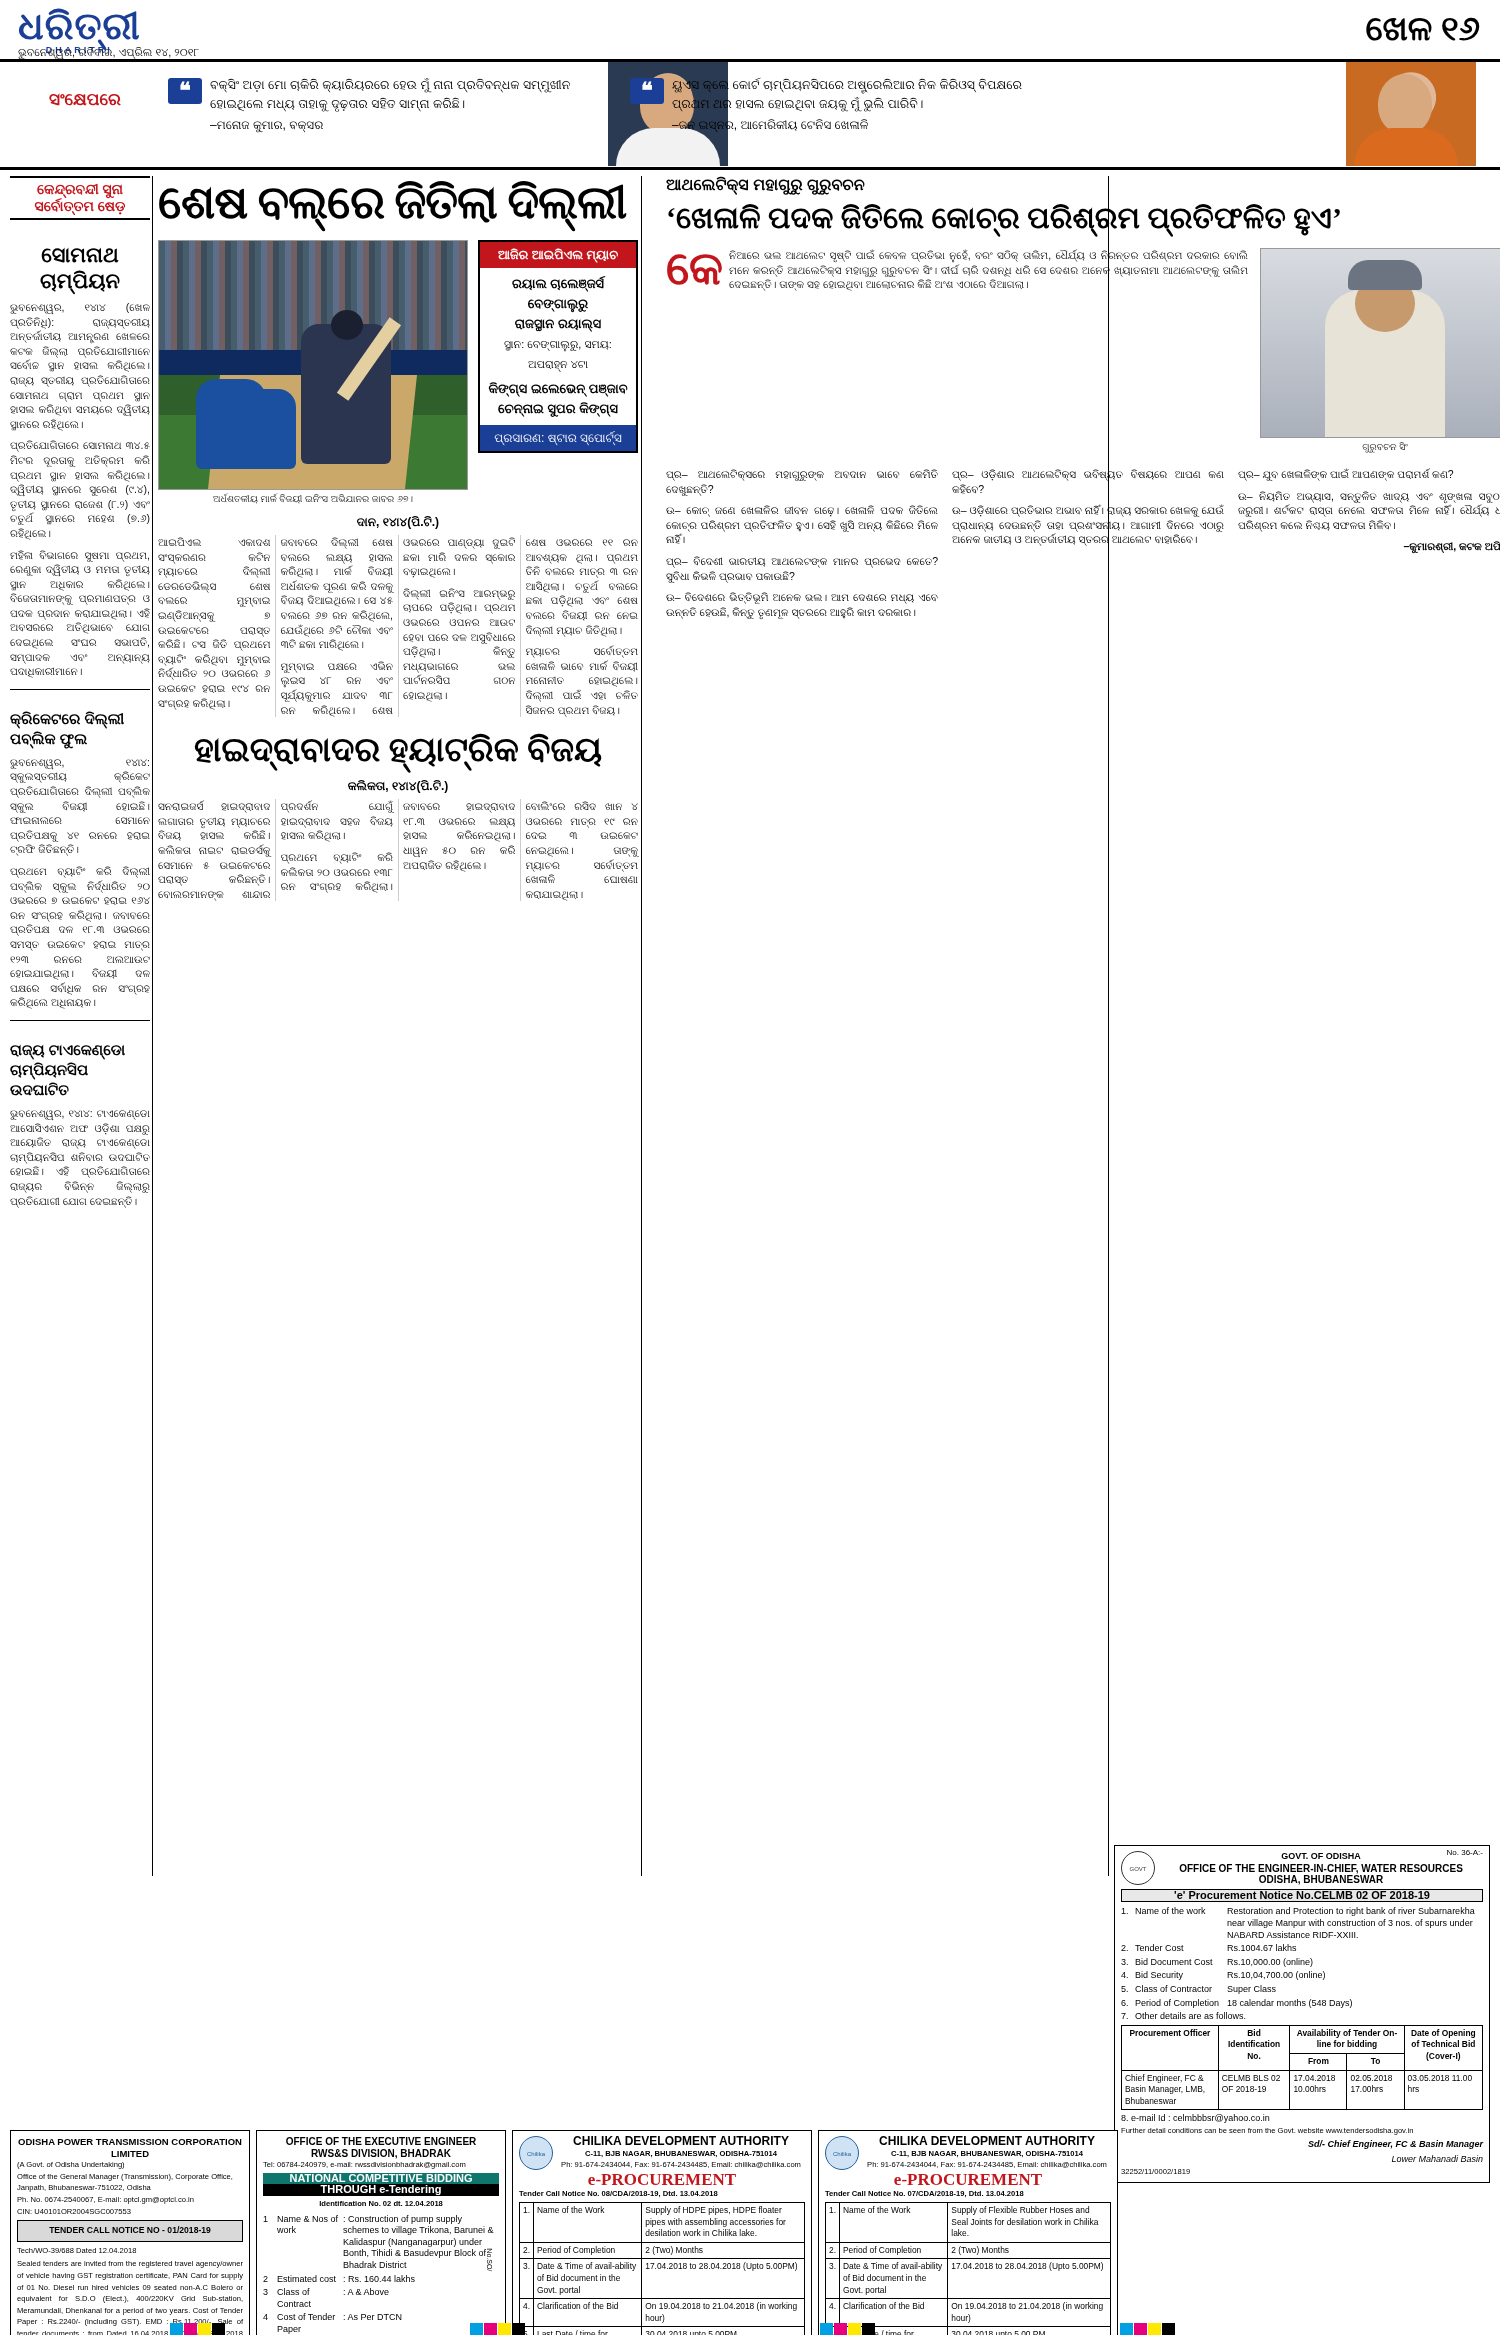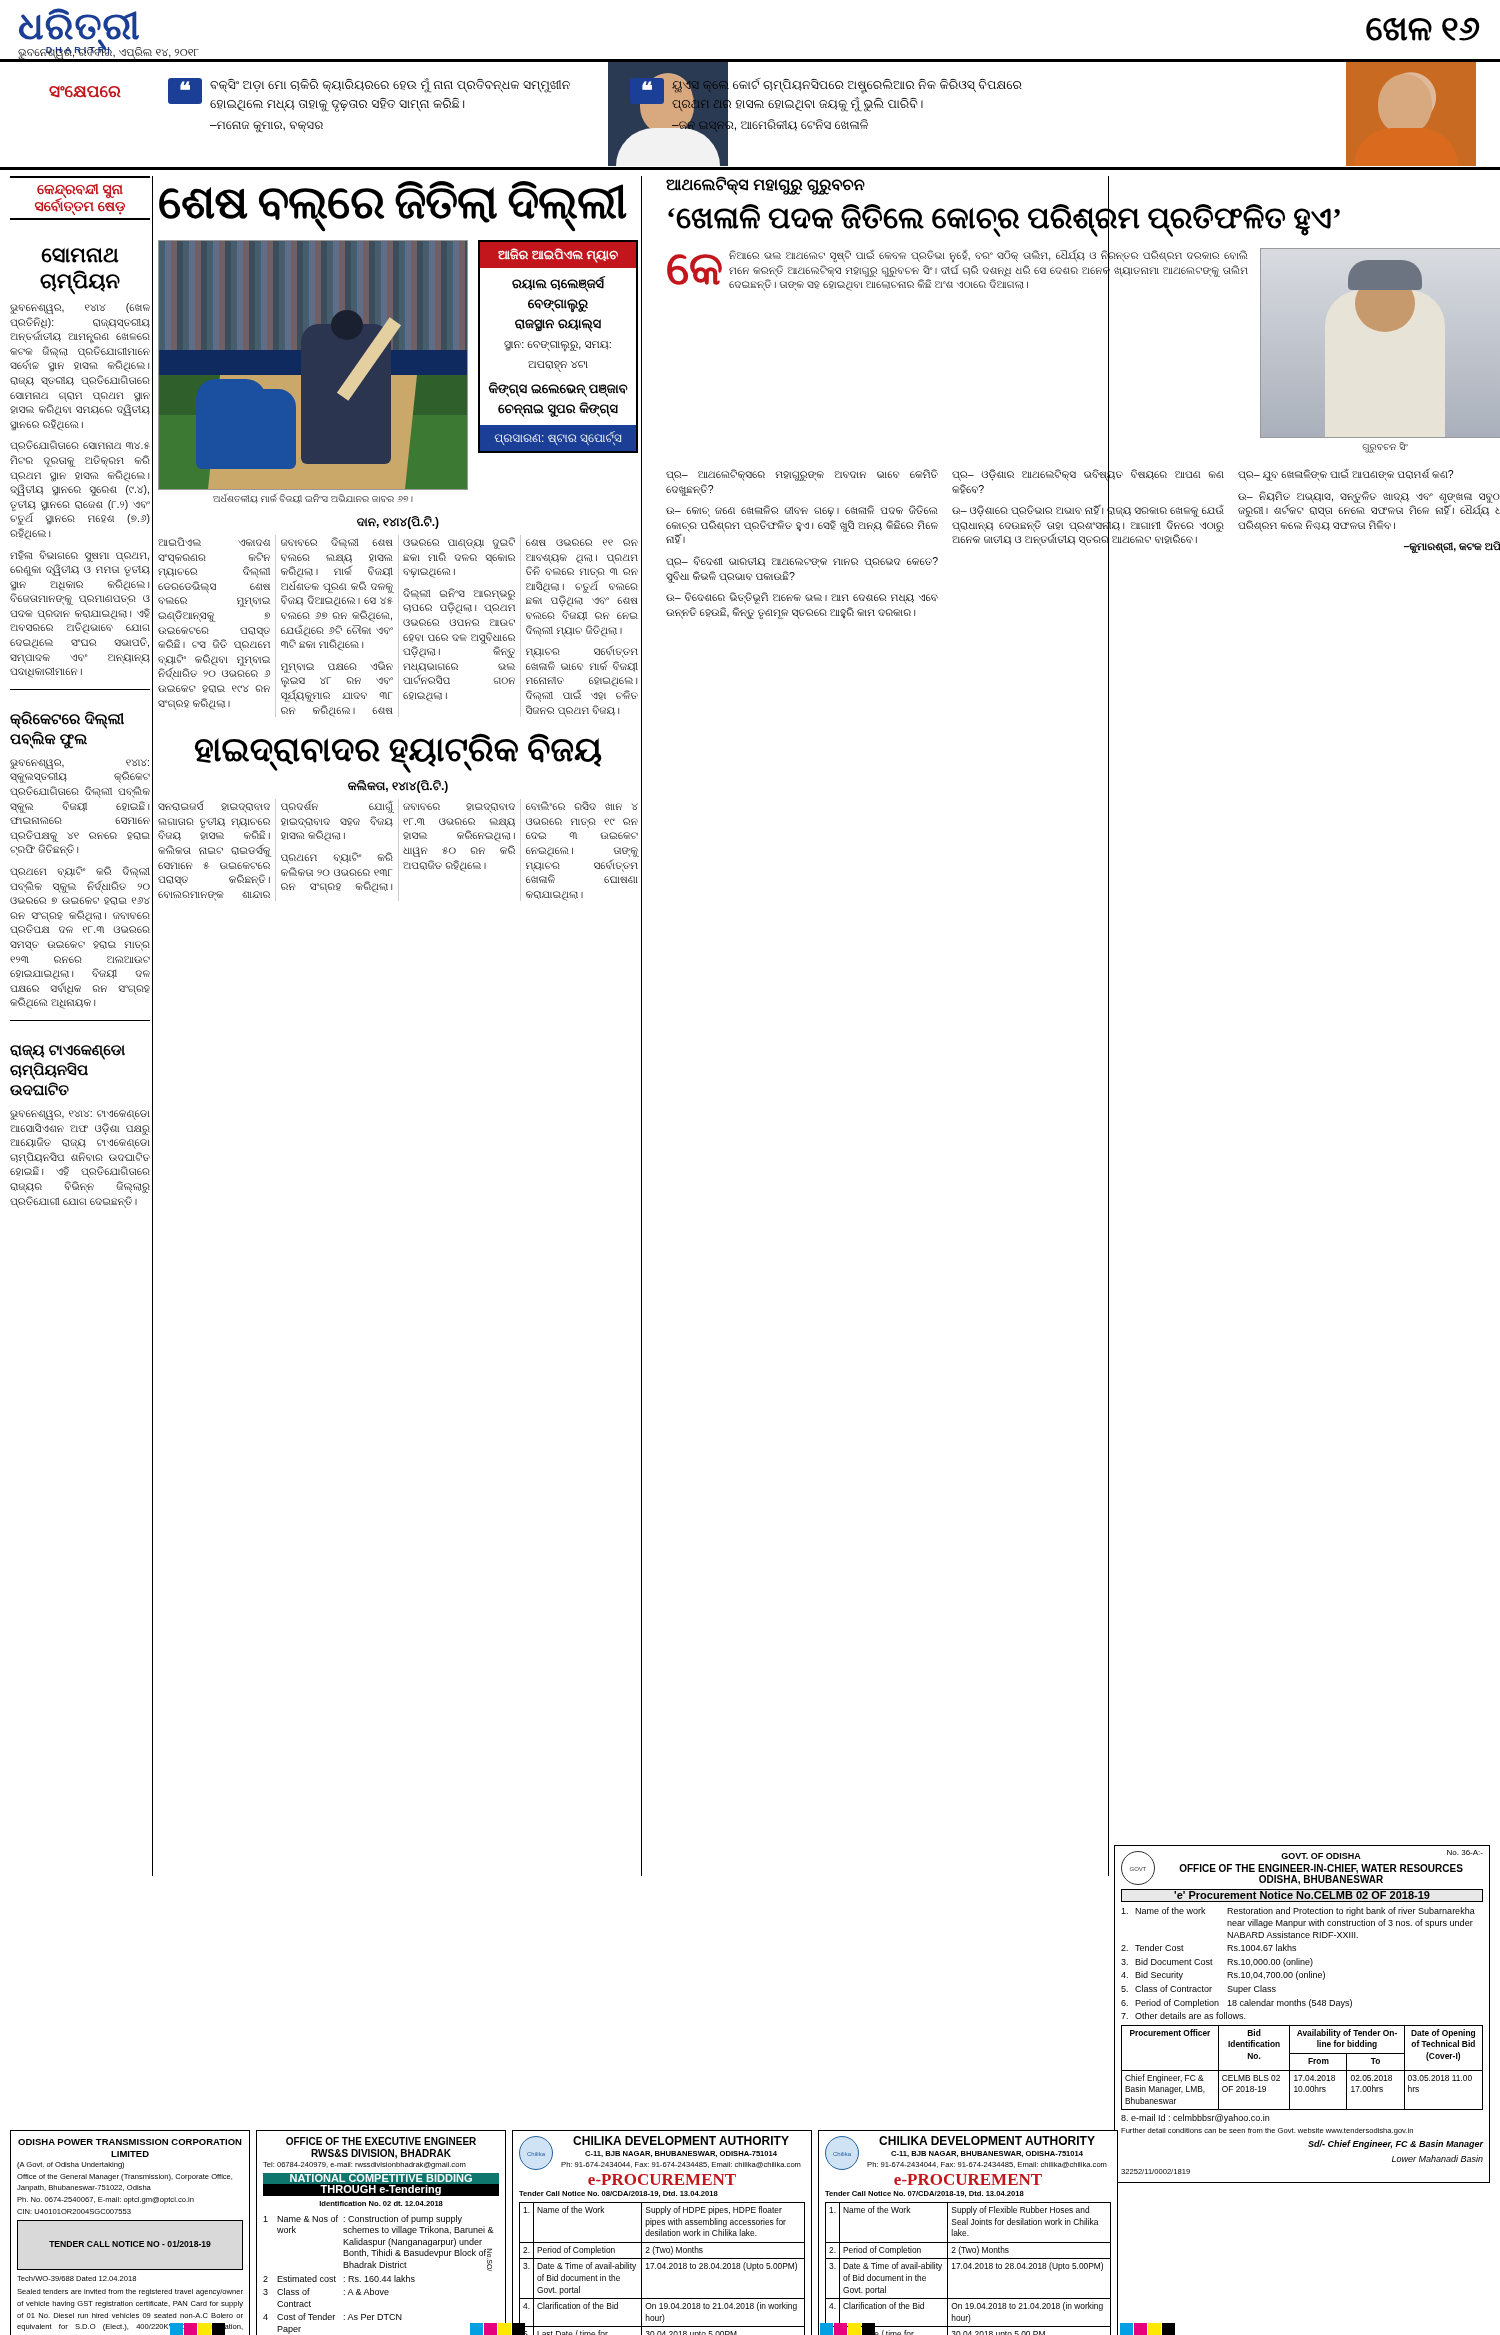--- a/index.html
+++ b/index.html
@@ -34,21 +34,21 @@
     position:absolute; right:20px; top:10px;
     font-size:34px; font-weight:bold; font-family:"Liberation Serif", serif;
   }
 
   
   .quotestrip {
     position:relative; height:108px; border-bottom:3px solid #000;
     background:#fff;
   }
   .qs-left-label {
-    position:absolute; left:10px; top:20px; width:150px;
+    position:absolute; left:10px; top:28px; width:150px;
     text-align:center; color:#c3161c; font-weight:bold; font-size:17px;
   }
   .qbox { position:absolute; top:14px; height:80px; }
   .qbox .qmark {
     position:absolute; left:0; top:2px; width:34px; height:26px;
     background:#1b3f96; color:#fff; font-size:22px; font-weight:bold;
     text-align:center; line-height:26px; border-radius:3px;
   }
   .qbox .qtext {
     margin-left:42px; font-size:12.5px; line-height:19px;
@@ -231,21 +231,21 @@
 
   
   .n-optcl   { left:0;    top:225px; width:240px; }
   .n-bhadrak { left:246px; top:225px; width:250px; }
   .n-chilika1{ left:502px; top:225px; width:300px; }
   .n-chilika2{ left:808px; top:225px; width:300px; }
 
   .logo-optcl { font-weight:bold; font-size:9.5px; text-align:center; }
   .callbar {
     background:#d9d9d9; border:1px solid #000; text-align:center;
-    font-weight:bold; font-size:8.6px; padding:18px 0; margin:3px 0;
+    font-weight:bold; font-size:8.6px; padding:4px 0; margin:3px 0;
   }
   .cda-logo {
     width:34px; height:34px; border-radius:50%;
     background:#cfe3f5; border:1px solid #24629e; display:inline-block;
     font-size:6px; color:#24629e; text-align:center; line-height:34px;
     vertical-align:middle;
   }
   .e-proc {
     text-align:center; font-weight:bold; font-size:17px; color:#c3161c;
     margin:3px 0; font-family:"Liberation Serif", serif;

